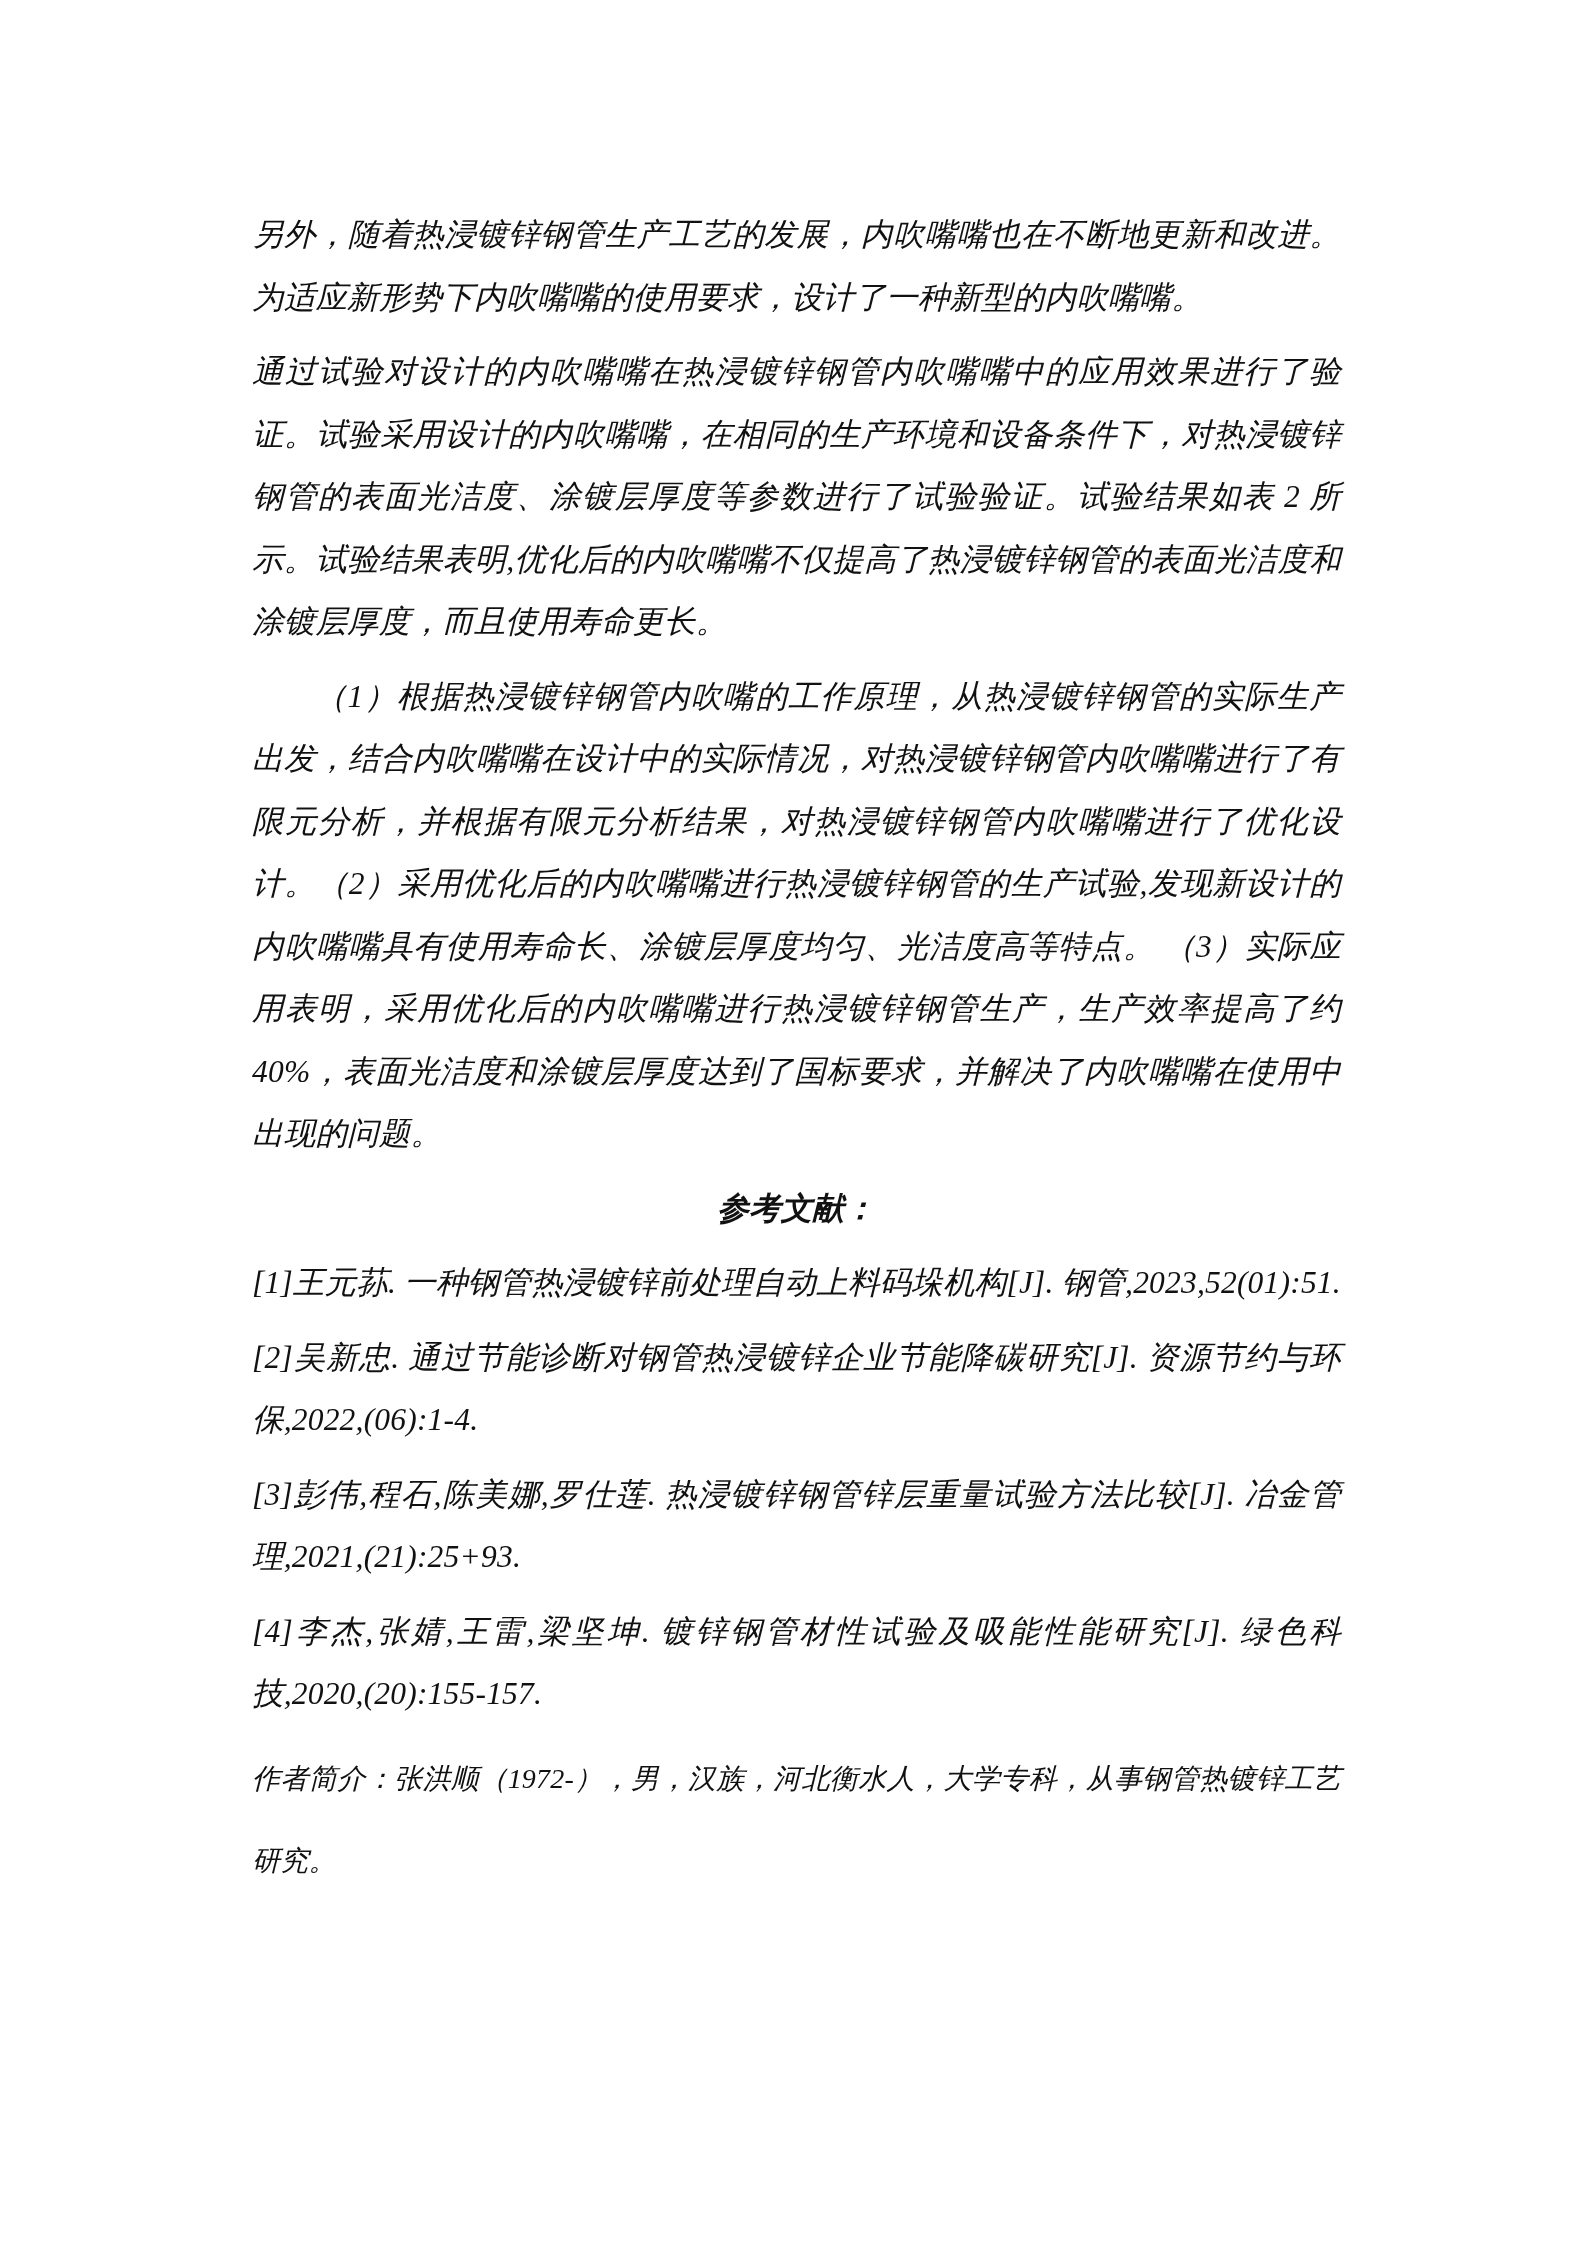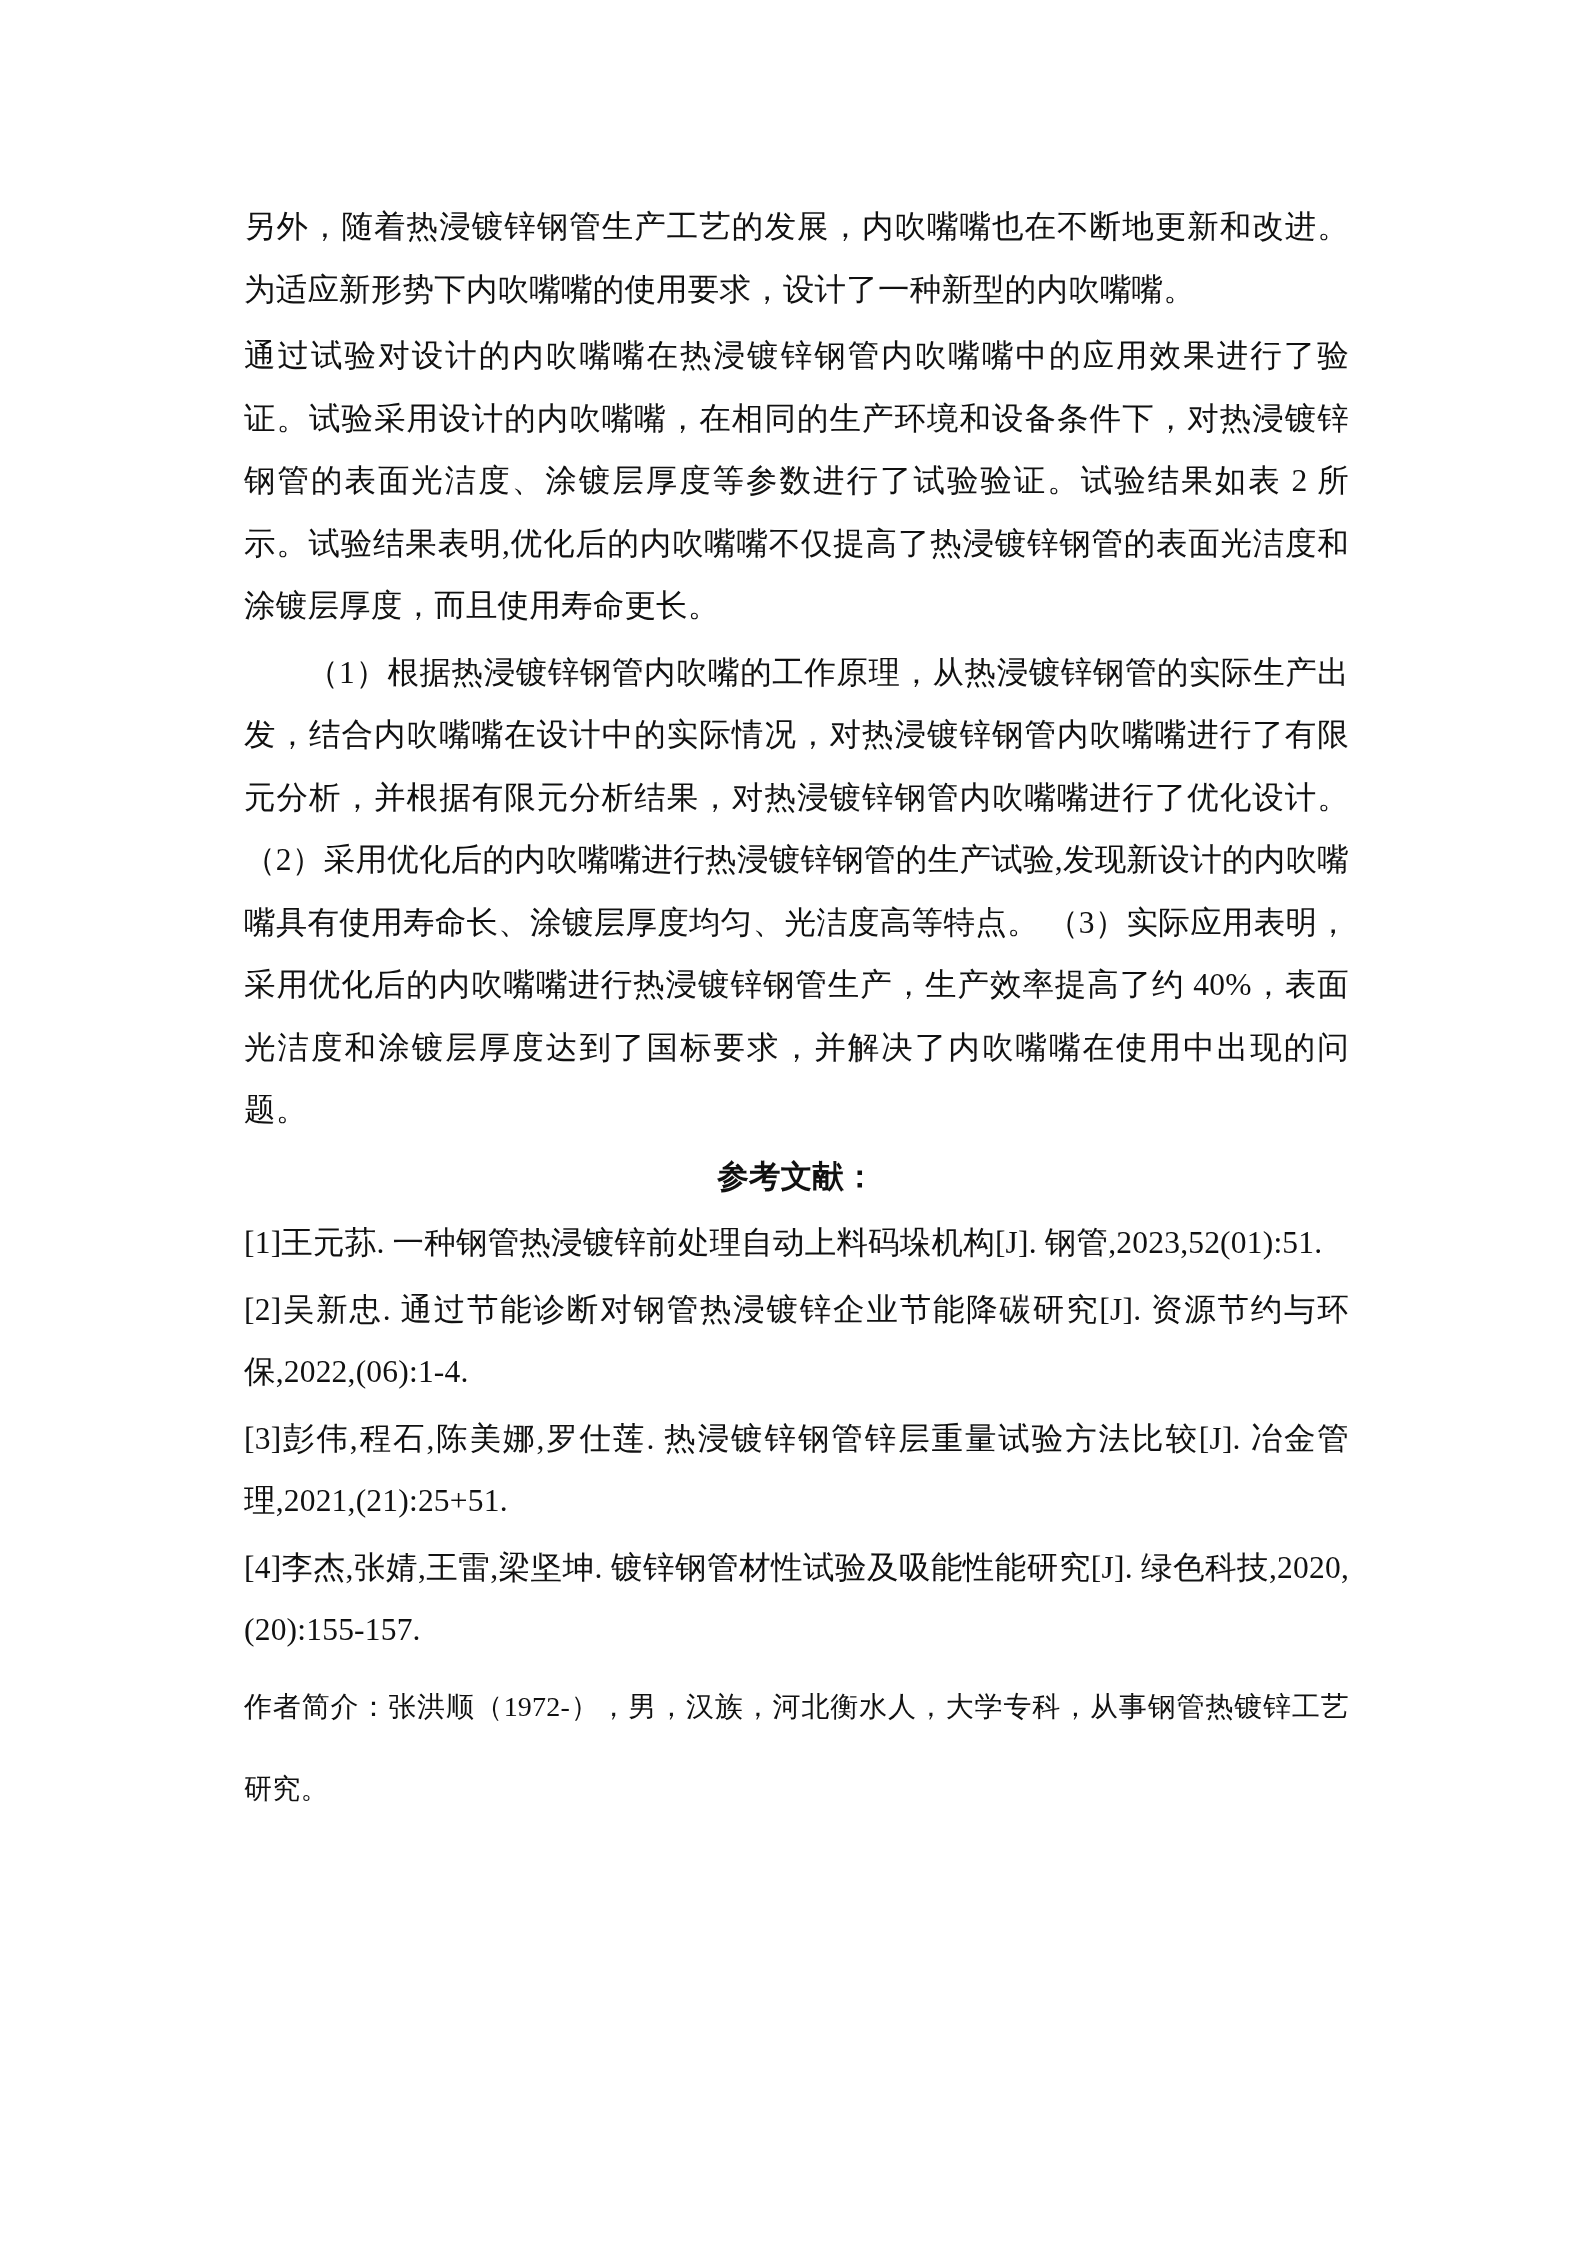--- a/index.html
+++ b/index.html
@@ -12,26 +12,27 @@
     height: 2245px;
     overflow: hidden;
     font-family: "Liberation Serif", "DejaVu Serif", serif;
     color: #111111;
   }
   .page {
     width: 1113px;
     padding: 192px 234px 0 240px;
   }
   .page p {
-    margin: 4px;
+    margin: 12px;
     font-size: 31.5px;
     line-height: 62.5px;
     text-align: justify;
     text-justify: inter-character;
     letter-spacing: 0.2px;
+    font-style: italic;
   }
   .page p.indent {
     text-indent: 2em;
   }
   .bold {
     font-weight: bold;
   }
   .page p.heading {
     font-weight: bold;
     text-align: center;
@@ -52,19 +53,19 @@
 
   <p class="indent">（1）根据热浸镀锌钢管内吹嘴的工作原理，从热浸镀锌钢管的实际生产出发，结合内吹嘴嘴在设计中的实际情况，对热浸镀锌钢管内吹嘴嘴进行了有限元分析，并根据有限元分析结果，对热浸镀锌钢管内吹嘴嘴进行了优化设计。（2）采用优化后的内吹嘴嘴进行热浸镀锌钢管的生产试验,发现新设计的内吹嘴嘴具有使用寿命长、涂镀层厚度均匀、光洁度高等特点。 （3）实际应用表明，采用优化后的内吹嘴嘴进行热浸镀锌钢管生产，生产效率提高了约 40%，表面光洁度和涂镀层厚度达到了国标要求，并解决了内吹嘴嘴在使用中出现的问题。</p>
 
 
   <p class="heading">参考文献：</p>
 
   <p class="ref">[1]王元荪. 一种钢管热浸镀锌前处理自动上料码垛机构[J]. 钢管,2023,52(01):51.</p>
 
   <p class="ref">[2]吴新忠. 通过节能诊断对钢管热浸镀锌企业节能降碳研究[J]. 资源节约与环保,2022,(06):1-4.</p>
 
-  <p class="ref">[3]彭伟,程石,陈美娜,罗仕莲. 热浸镀锌钢管锌层重量试验方法比较[J]. 冶金管理,2021,(21):25+51.</p>
+  <p class="ref">[3]彭伟,程石,陈美娜,罗仕莲. 热浸镀锌钢管锌层重量试验方法比较[J]. 冶金管理,2021,(21):25+93.</p>
 
   <p class="ref">[4]李杰,张婧,王雷,梁坚坤. 镀锌钢管材性试验及吸能性能研究[J]. 绿色科技,2020,(20):155-157.</p>
 
   <p class="bio">作者简介：张洪顺（1972-），男，汉族，河北衡水人，大学专科，从事钢管热镀锌工艺研究。</p>
 
 </div>
 
 </body></html>

